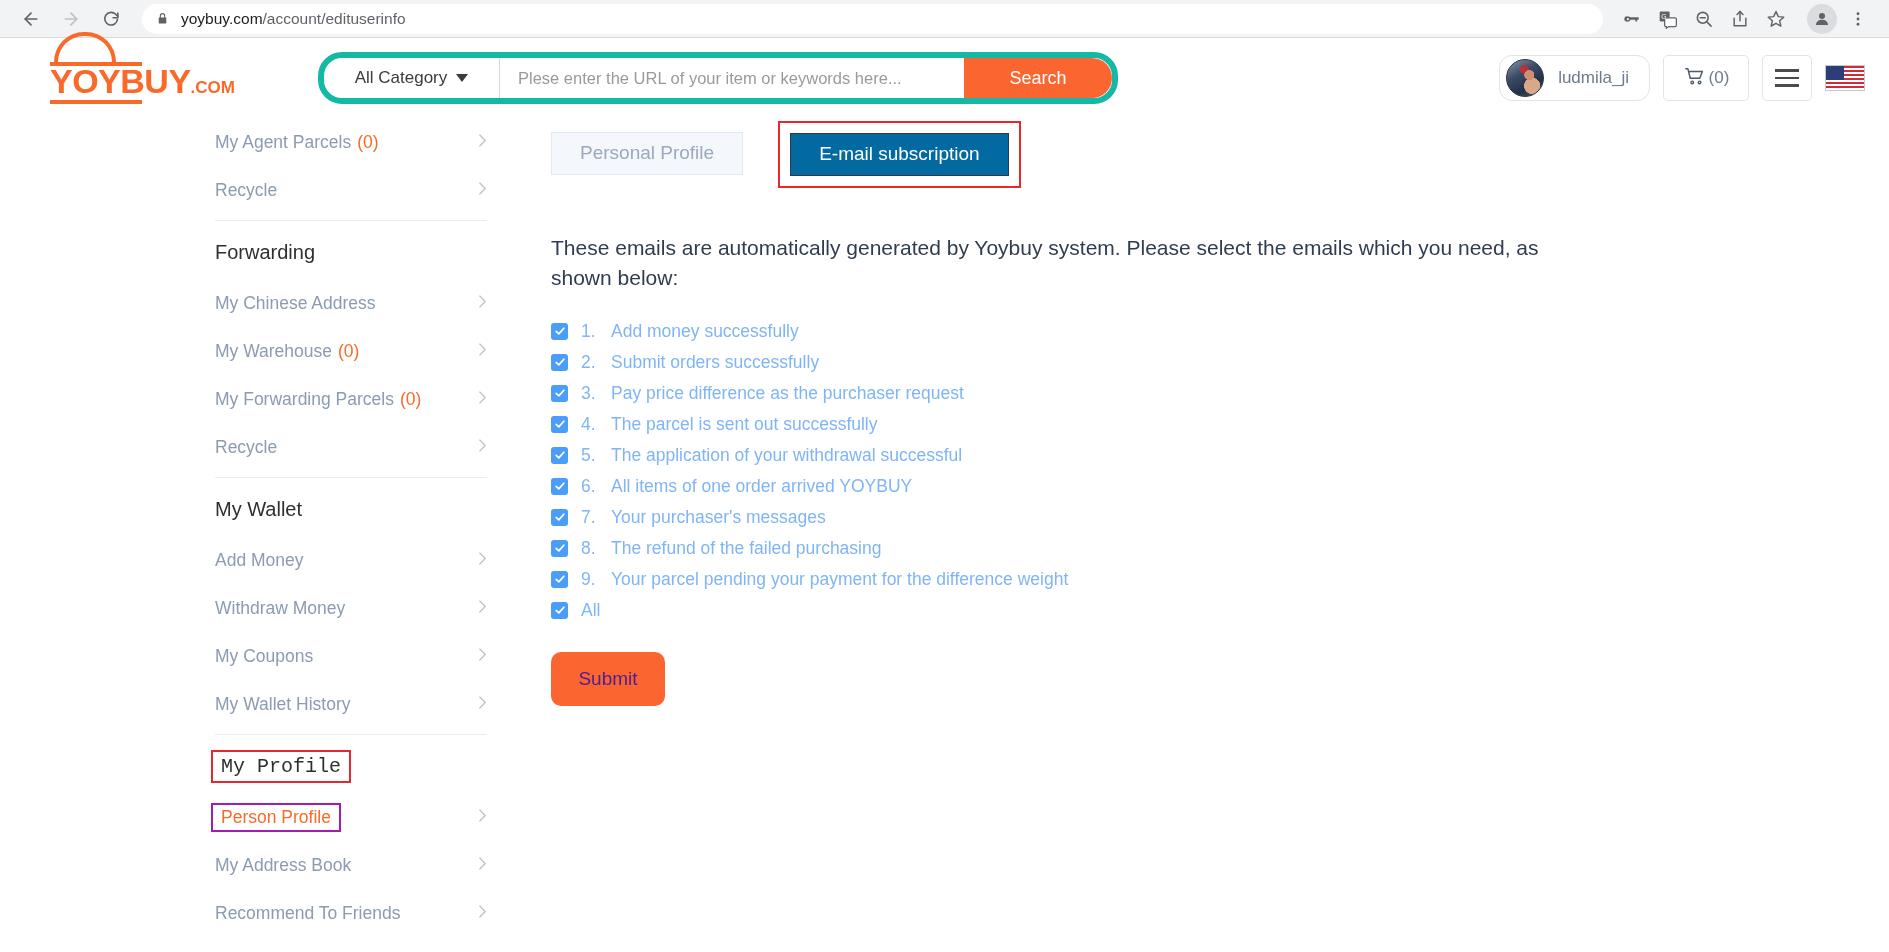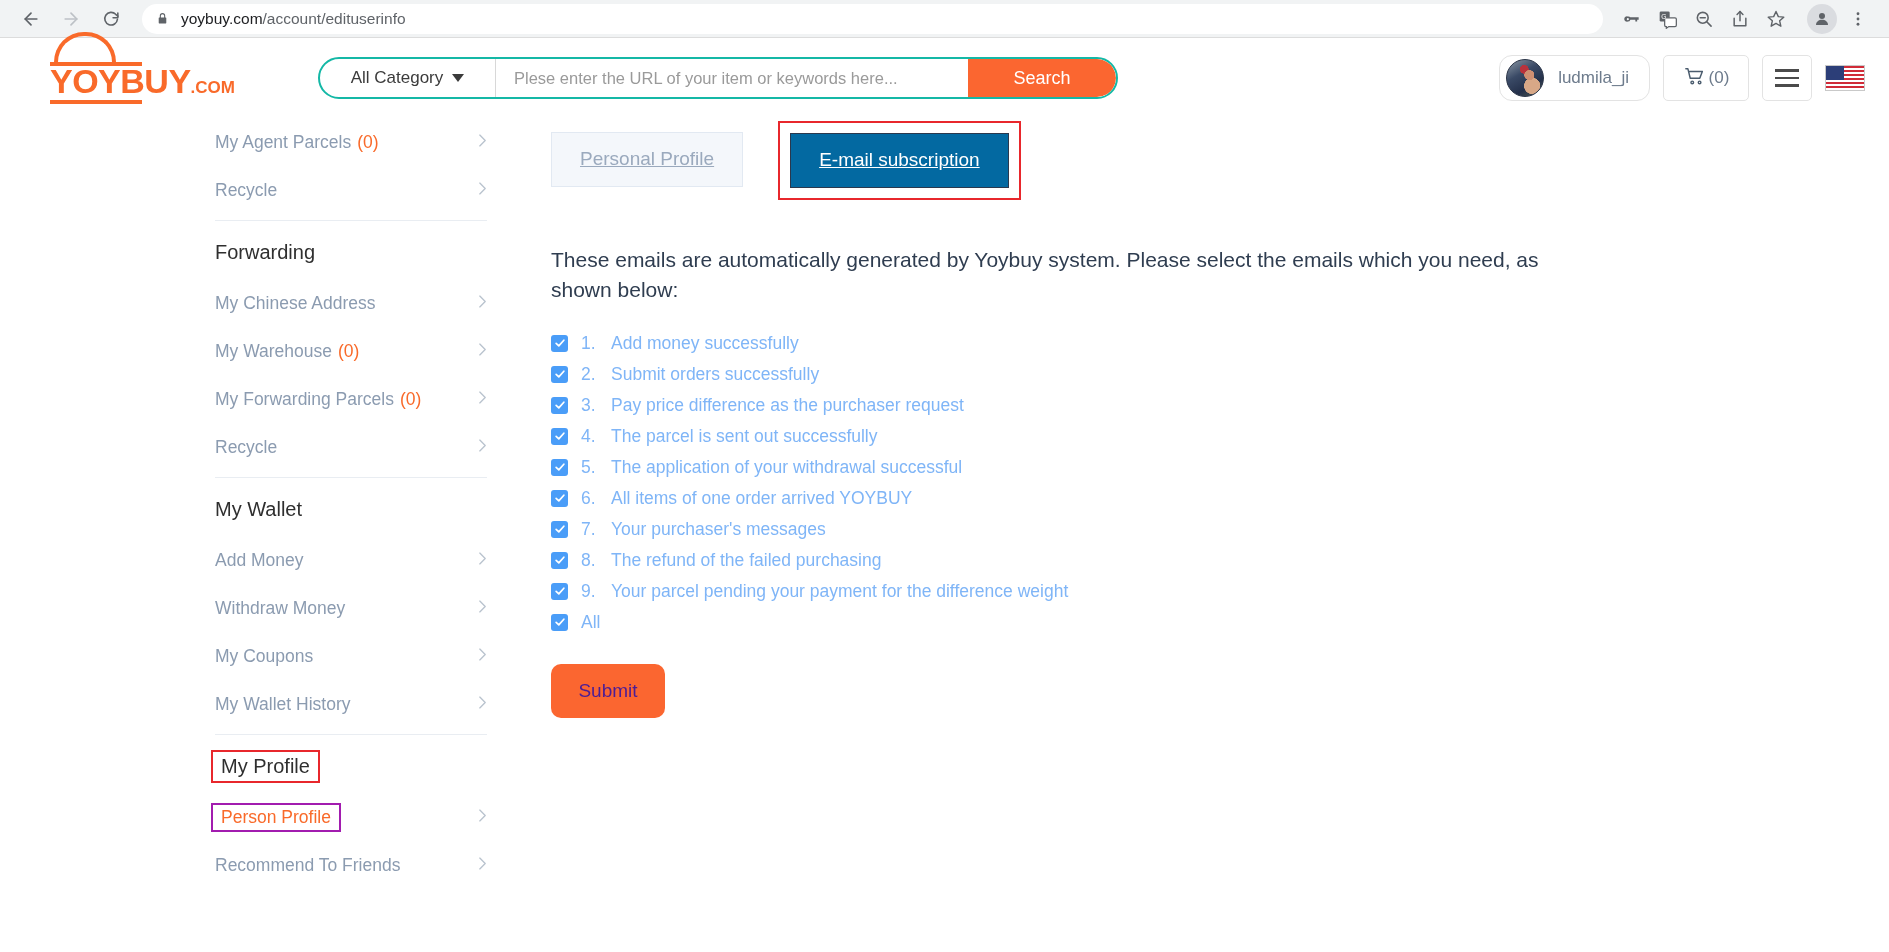--- a/index.html
+++ b/index.html
@@ -113,22 +113,22 @@
     padding: 10px 0 4px 24px;
     font-family: "Liberation Sans", sans-serif;
   }
   .logo-text .dotcom { font-size: 17px; letter-spacing: 0; }
 
   .search-wrap {
     margin-left: 110px;
     display: flex;
     align-items: center;
     width: 800px;
-    height: 42px;
-    border: 2px solid #14b8a6;
+    height: 52px;
+    border: 6px solid #14b8a6;
     border-radius: 24px;
     background: #fff;
     overflow: hidden;
     flex: 0 0 auto;
   }
   .cat-select {
     width: 176px;
     height: 100%;
     display: flex;
     align-items: center;
@@ -299,20 +299,21 @@
     width: 272px;
     margin: 6px 0 4px 0;
   }
   .side-item.active-orange { color: #f96a2a; }
   .box-profile-head {
     display: inline-flex;
     align-items: center;
     padding: 3px 8px;
     border: 2px solid #e8272c;
     margin-left: -4px;
+    font-family: Liberation Mono, monospace;
   }
   .box-person-profile {
     display: inline-flex;
     align-items: center;
     padding: 2px 8px;
     border: 2px solid #a21caf;
     margin-left: -4px;
   }
 
   
@@ -323,24 +324,23 @@
     min-width: 0;
   }
   .tabs {
     display: flex;
     align-items: flex-start;
     gap: 0;
     margin-top: 12px;
   }
   .tab {
     font-size: 19px;
-    padding: 16px 28px;
+    padding: 10px 28px;
     cursor: pointer;
     line-height: 1.1;
-    text-decoration: underline;
   }
   .tab.inactive {
     background: #f4f7fb;
     color: #9aa9bd;
     border: 1px solid #e2e9f2;
   }
   .tab.active {
     background: #0369a1;
     color: #ffffff;
     border: 1px solid #2b384d;
@@ -608,20 +608,26 @@
         </div>
         <div class="side-item active-orange">
           <span class="box-person-profile">
             <span>Person Profile</span>
           </span>
           <span class="chev"><svg width="9" height="15" viewBox="0 0 10 16" fill="none" stroke="currentColor" stroke-width="1.5" stroke-linecap="round" stroke-linejoin="round">
               <polyline points="2 2 8 8 2 14"></polyline>
             </svg></span>
         </div>
         <div class="side-item">
+          <span>My Address Book</span>
+          <span class="chev"><svg width="9" height="15" viewBox="0 0 10 16" fill="none" stroke="currentColor" stroke-width="1.5" stroke-linecap="round" stroke-linejoin="round">
+              <polyline points="2 2 8 8 2 14"></polyline>
+            </svg></span>
+        </div>
+        <div class="side-item">
           <span>Recommend To Friends</span>
           <span class="chev"><svg width="9" height="15" viewBox="0 0 10 16" fill="none" stroke="currentColor" stroke-width="1.5" stroke-linecap="round" stroke-linejoin="round">
               <polyline points="2 2 8 8 2 14"></polyline>
             </svg></span>
         </div>
       </div>
   </nav>
 
   <main class="content">
     <div class="tabs">

